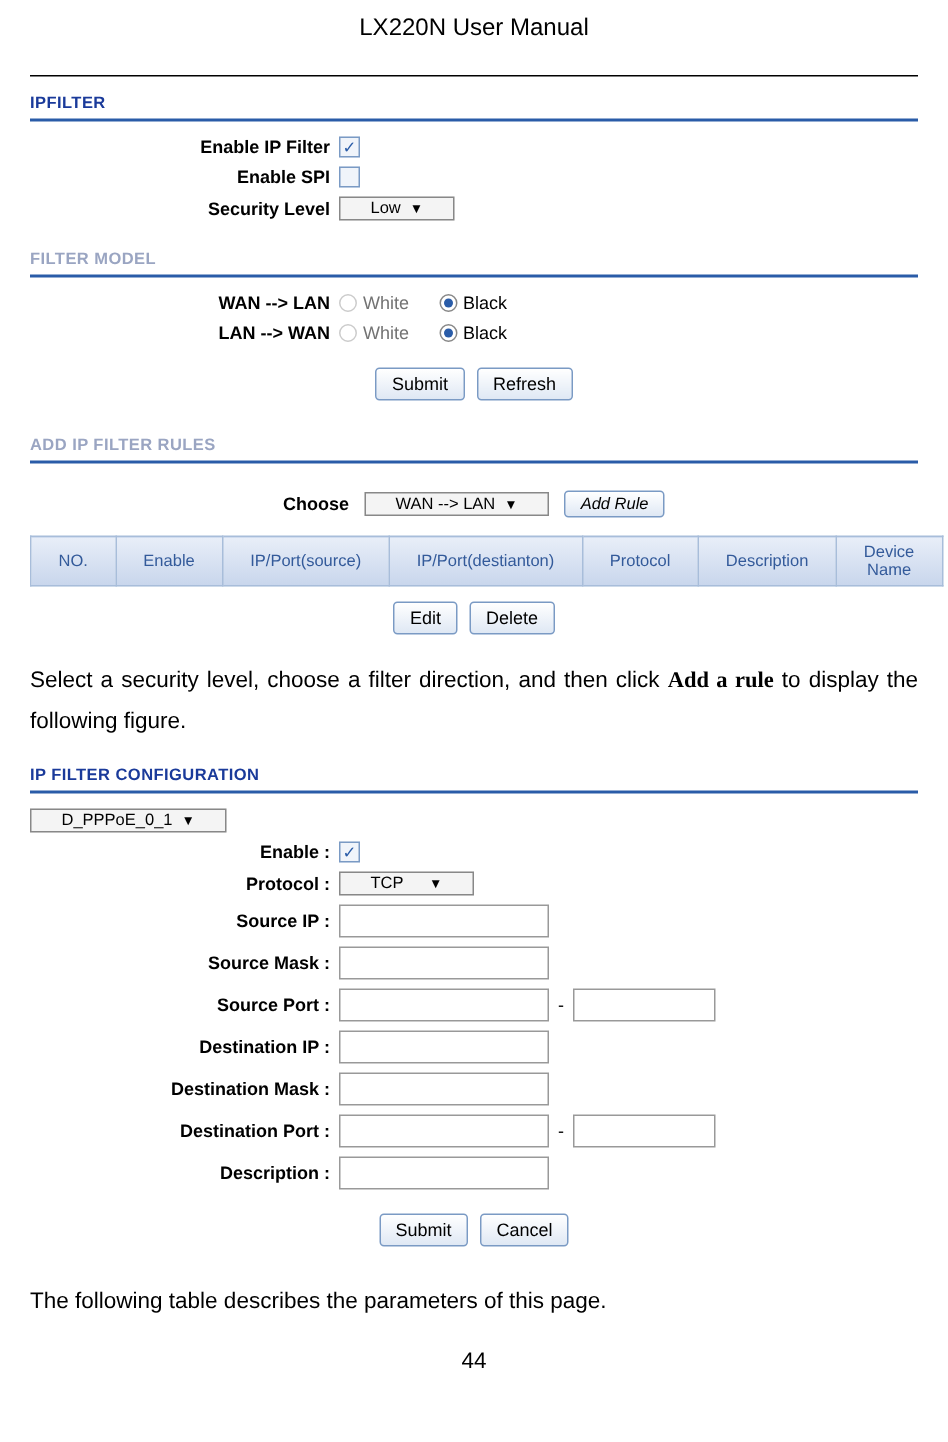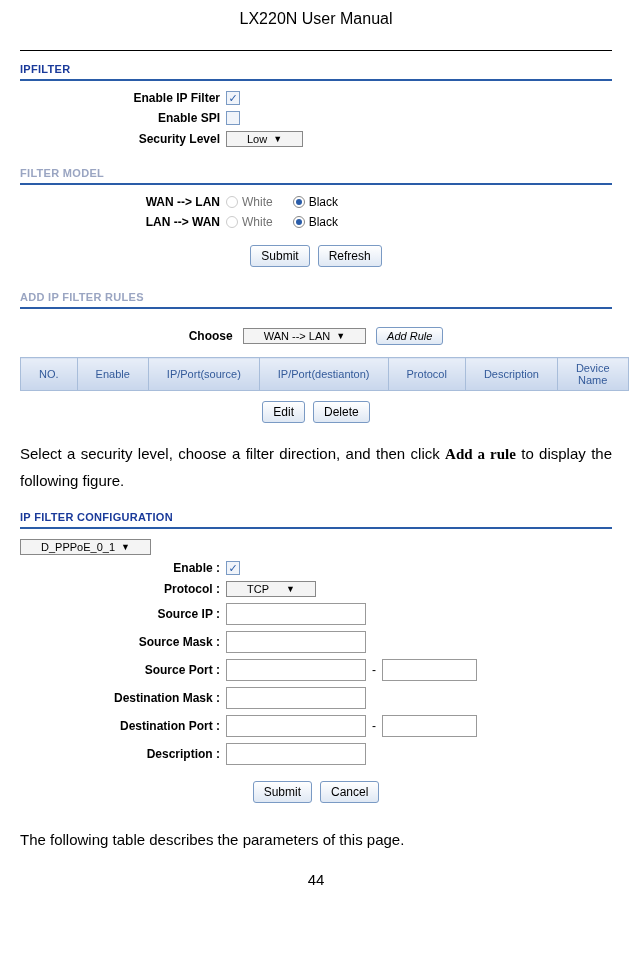--- a/index.html
+++ b/index.html
@@ -309,20 +309,24 @@
   </div>
   <div class="row">
     <span class="lbl-normal">Source Port :</span>
     <div class="port-range">
       <input class="text-input" style="">
       <span>-</span>
       <input class="text-input small" style="">
     </div>
   </div>
   <div class="row">
+    <span class="lbl-normal">Destination IP :</span>
+    <input class="text-input" style="">
+  </div>
+  <div class="row">
     <span class="lbl-normal">Destination Mask :</span>
     <input class="text-input" style="">
   </div>
   <div class="row">
     <span class="lbl-normal">Destination Port :</span>
     <div class="port-range">
       <input class="text-input" style="">
       <span>-</span>
       <input class="text-input small" style="">
     </div>

